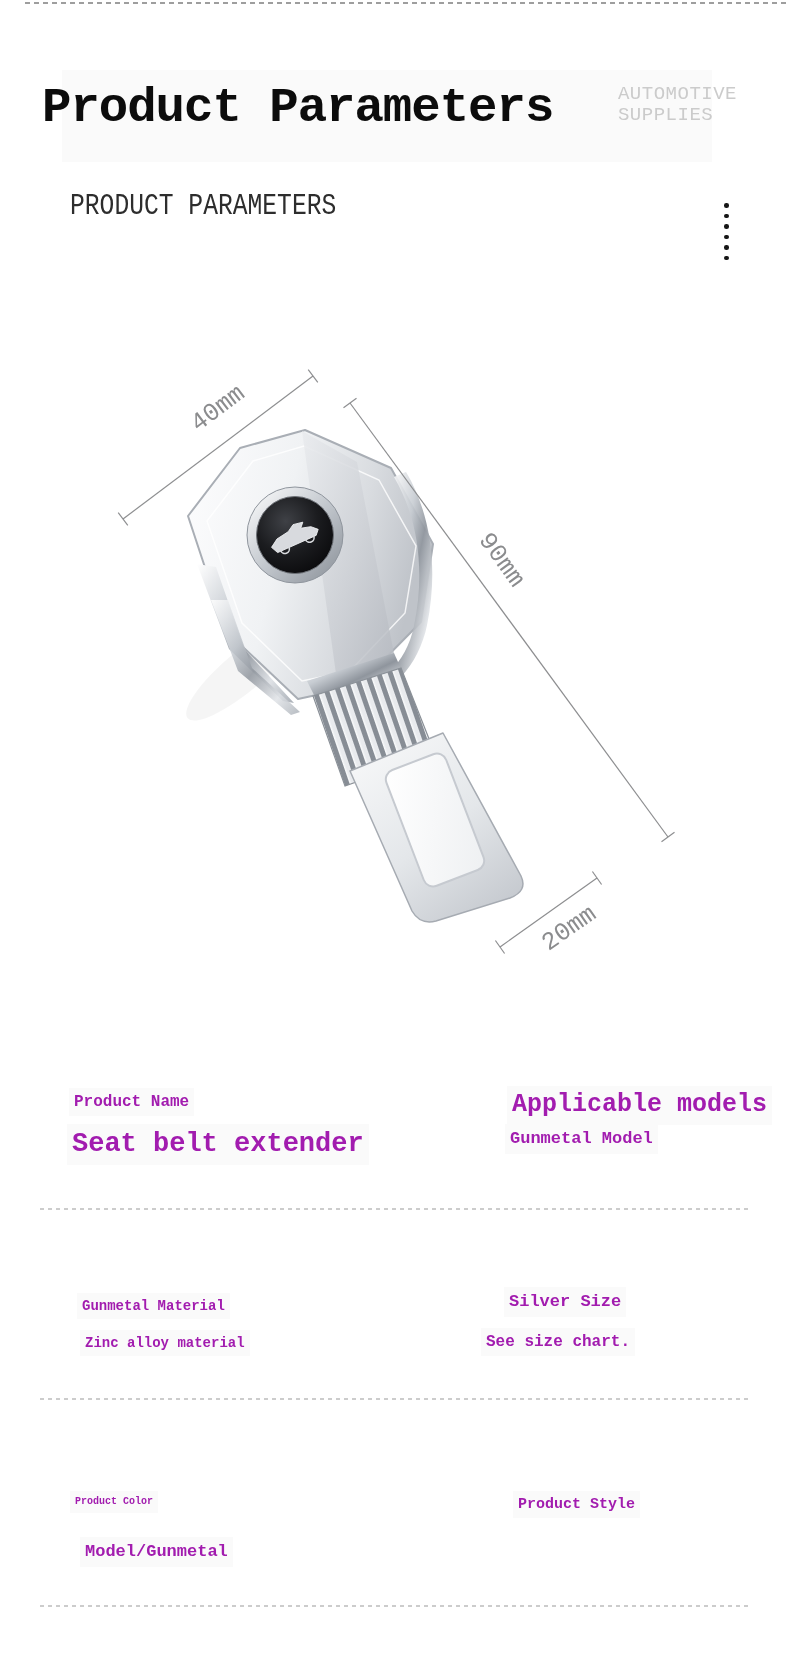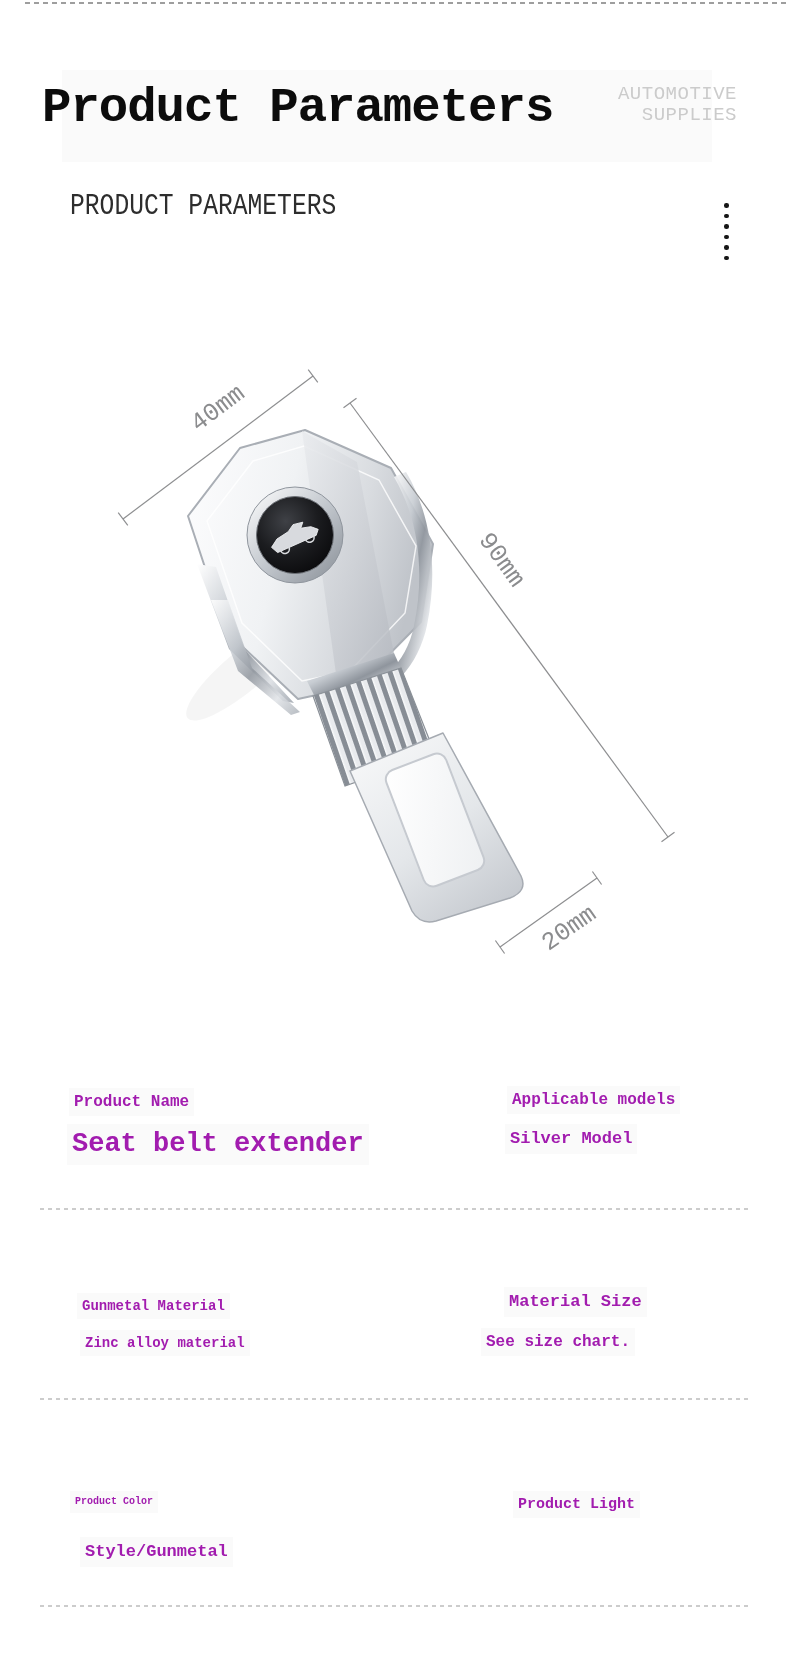--- a/index.html
+++ b/index.html
@@ -10,21 +10,21 @@
   .top-dash{
     position:absolute;left:25px;top:2px;width:765px;height:2px;
     background:repeating-linear-gradient(90deg,#9e9e9e 0 5px,transparent 5px 9px);
   }
   .title-bg{position:absolute;left:62px;top:70px;width:650px;height:92px;background:#fafafa;}
   .title{
     position:absolute;left:42px;top:80px;margin:0;z-index:2;
     font-size:49px;font-weight:700;letter-spacing:-1px;color:#0c0c0c;white-space:nowrap;
   }
   .brand{
-    position:absolute;right:53px;top:84px;text-align:right;
+    position:absolute;right:53px;top:84px;text-align:left;
     font-size:19px;line-height:21px;color:#cbcbcb;letter-spacing:.5px;font-weight:400;
   }
   .subtitle{
     position:absolute;left:70px;top:190px;
     font-size:29px;color:#2d2d2d;font-weight:400;white-space:nowrap;
     transform:scaleX(.85);transform-origin:left top;
   }
   .dots{position:absolute;left:724px;top:203px;display:flex;flex-direction:column;gap:6px;}
   .dots i{width:4.5px;height:4.5px;border-radius:50%;background:#161616;display:block;}
   .product{position:absolute;left:95px;top:330px;font-family:inherit;}
@@ -151,28 +151,28 @@
 
     <g fill="#8b8c8e" font-size="25" text-anchor="middle" stroke="none">
       <text transform="translate(127,84) rotate(-37)">40mm</text>
       <text transform="translate(401,234) rotate(54)">90mm</text>
       <text transform="translate(478,604) rotate(-35)">20mm</text>
     </g>
   </svg>
 
   <div class="cell" style="left:74px;top:1093px;font-size:16px">Product Name</div>
   <div class="cell" style="left:72px;top:1129px;font-size:27px">Seat belt extender</div>
-  <div class="cell" style="left:512px;top:1091px;font-size:16px">Applicable models</div>
-  <div class="cell" style="left:510px;top:1129px;font-size:17px">Silver Model</div>
+  <div class="cell" style="left:512px;top:1091px;font-size:25px">Applicable models</div>
+  <div class="cell" style="left:510px;top:1129px;font-size:17px">Gunmetal Model</div>
   <div class="ddiv" style="top:1208px"></div>
 
   <div class="cell" style="left:82px;top:1298px;font-size:14px">Gunmetal Material</div>
   <div class="cell" style="left:85px;top:1335px;font-size:14px">Zinc alloy material</div>
-  <div class="cell" style="left:509px;top:1292px;font-size:17px">Material Size</div>
+  <div class="cell" style="left:509px;top:1292px;font-size:17px">Silver Size</div>
   <div class="cell" style="left:486px;top:1333px;font-size:16px">See size chart.</div>
   <div class="ddiv" style="top:1398px"></div>
 
   <div class="cell" style="left:75px;top:1496px;font-size:10px">Product Color</div>
-  <div class="cell" style="left:85px;top:1542px;font-size:17px">Style/Gunmetal</div>
-  <div class="cell" style="left:518px;top:1496px;font-size:15px">Product Light</div>
+  <div class="cell" style="left:85px;top:1542px;font-size:17px">Model/Gunmetal</div>
+  <div class="cell" style="left:518px;top:1496px;font-size:15px">Product Style</div>
   <div class="ddiv" style="top:1605px"></div>
 
 </div>
 
 </body></html>

